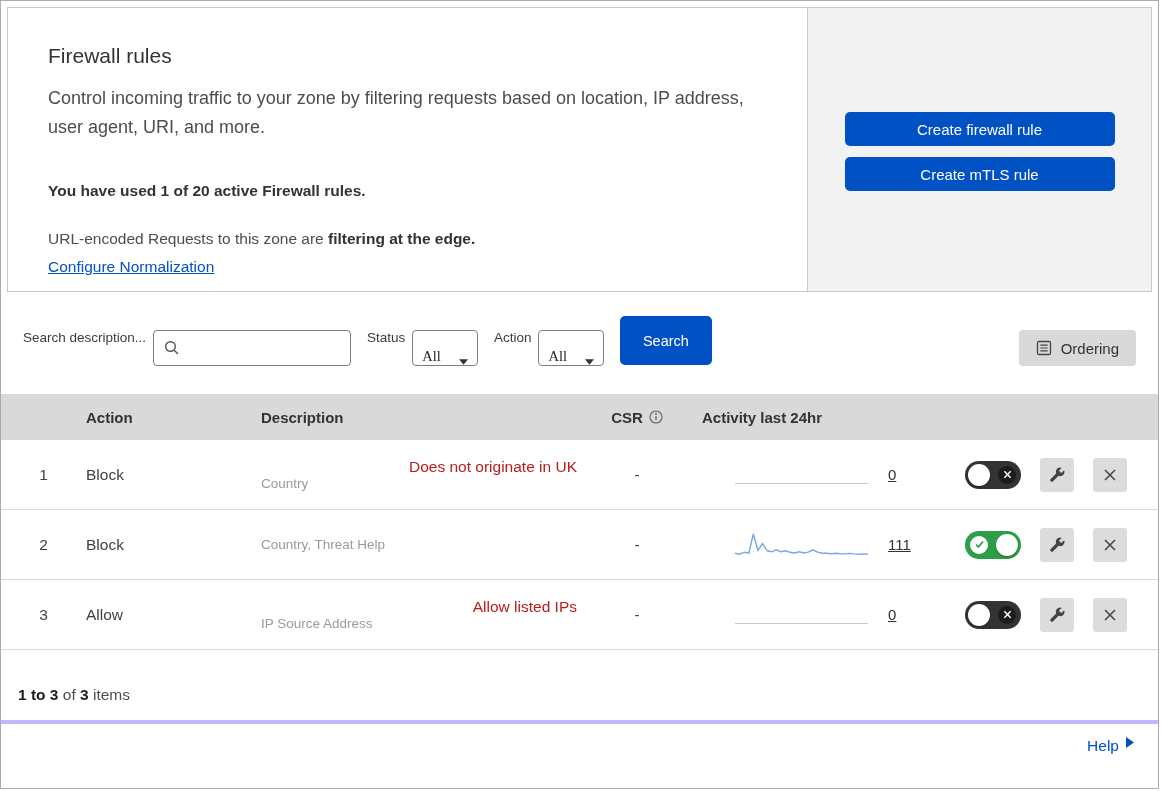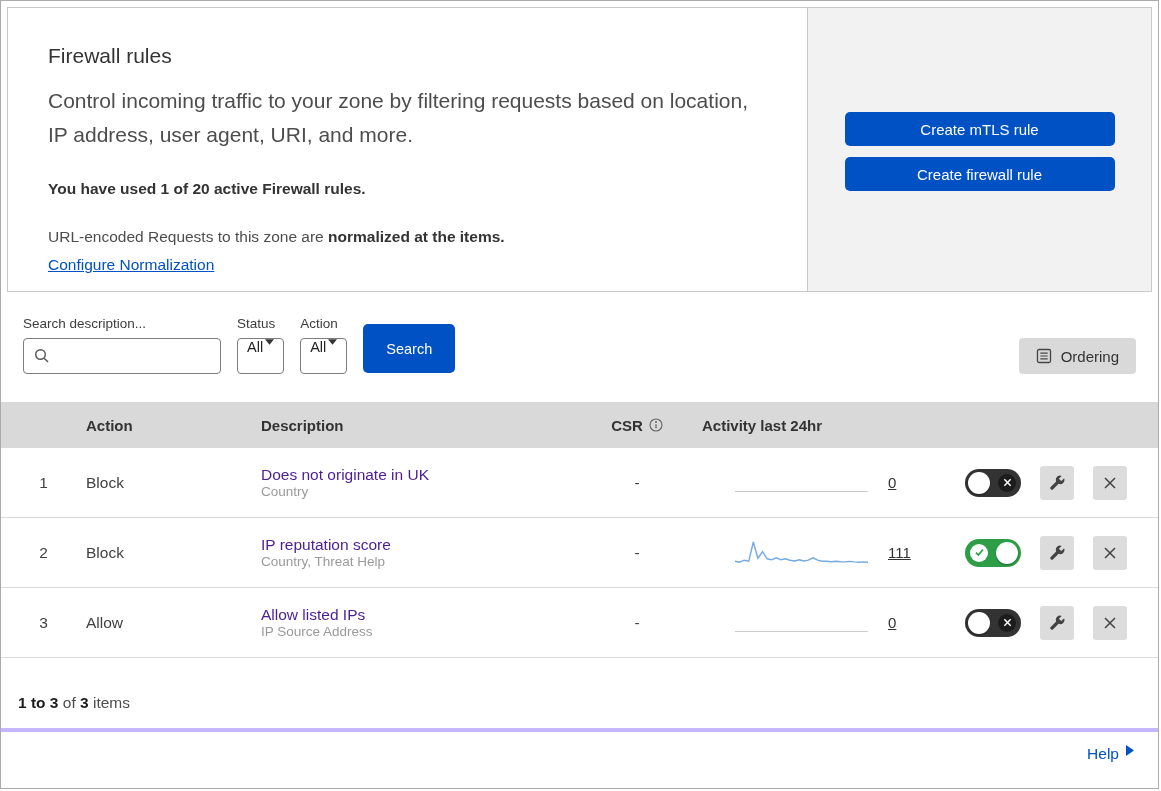--- a/index.html
+++ b/index.html
@@ -8,50 +8,50 @@
 
   .page {
     width:1159px; height:789px; border:1px solid #ababab;
     background:#fff; position:relative; overflow:hidden;
   }
 
   
   .top-card { display:flex; margin:6px 6px 0 6px; border:1px solid #c9c9c9; height:285px; }
   .intro { flex:1; background:#fff; padding:28px 40px; border-right:1px solid #c9c9c9; }
   .intro h1 { font-size:21px; font-weight:400; color:#333; margin:8px 0 16px; }
-  .desc { font-size:21px; color:#4d4d4d; line-height:1.62; margin:0 0 28px; max-width:745px; }
+  .desc { font-size:18px; color:#4d4d4d; line-height:1.62; margin:0 0 40px; max-width:745px; }
   .usage { font-size:15.5px; color:#333; font-weight:700; margin:0 0 30px; }
   .norm { font-size:15.5px; color:#4d4d4d; margin:0 0 10px; }
   .norm b { color:#333; }
   .text-link { color:var(--accent,#0051c3); font-size:15.5px; text-decoration:underline; cursor:pointer;margin-top:8px; }
 
   .actions-panel { width:343px; background:var(--panel-bg,#f2f2f2); display:flex; flex-direction:column; align-items:center; padding-top:104px; gap:11px; }
   .btn-primary { width:270px; height:34px; background:var(--accent,#0051c3); color:#fff; border:none; border-radius:5px; font-size:15px; font-family:inherit; cursor:pointer; }
 
   
   .filter-bar { display:flex; align-items:flex-end; padding:24px 22px 28px 22px; gap:16px; }
-  .fgroup { display:flex; flex-direction:column; gap:7px; }
+  .fgroup { display:flex; flex-direction:row; gap:7px; }
   .flabel { font-size:13.5px; color:#3d3d3d; }
   .search-wrap { position:relative; }
   .search-input { width:198px; height:36px; border:1px solid #7d7d7d; border-radius:4px; padding:0 10px 0 34px; font-size:14px; font-family:inherit; background:#fff; }
   .search-icon { position:absolute; left:11px; top:10px; pointer-events:none; }
-  .dropdown { height:36px; border:1px solid #7d7d7d; border-radius:4px; background:#fff; display:flex; align-items:flex-start; gap:2px; padding:0 9px; font-size:14.5px; color:#222; cursor:pointer; font-family:Liberation Sans, sans-serif; }
+  .dropdown { height:36px; border:1px solid #7d7d7d; border-radius:4px; background:#fff; display:flex; align-items:flex-end; gap:18px; padding:0 9px; font-size:14.5px; color:#222; cursor:pointer; font-family:Liberation Serif, serif; }
   .search-btn { height:49px; padding:0 23px; background:var(--accent,#0051c3); color:#fff; border:none; border-radius:5px; font-size:14.5px; margin-bottom:1px; cursor:pointer; font-family:inherit; }
   .ordering-btn { margin-left:auto; height:36px; padding:0 17px; background:#d9d9d9; border:none; border-radius:4px; display:flex; align-items:center; gap:9px; font-size:15px; color:#333; cursor:pointer; font-family:inherit; }
 
   
   .thead { display:flex; align-items:center; height:46px; background:var(--header-bg,#d9d9d9); font-weight:700; font-size:15px; color:#333; }
   .trow  { display:flex; align-items:center; height:70px; border-bottom:1px solid #dbdbdb; font-size:15.5px; color:#404040; background:#fff; }
   .col-idx { width:85px; text-align:center; }
   .col-action { width:175px; }
   .col-desc { flex:1; padding-right:10px; }
   .col-csr { width:100px; display:flex; align-items:center; justify-content:center; gap:6px; }
   .col-activity { width:250px; display:flex; align-items:center; padding-left:15px; }
   .col-controls { width:221px; display:flex; align-items:center; gap:19px; padding-left:28px; }
-  .desc-main { color:#4c1d95; }
+  .desc-main { color:#b91c1c;text-align:right; }
   .desc-sub { font-size:13.5px; color:#9a9a9a; margin-top:0; }
 
   .spark-area { position:relative; width:133px; height:32px; margin-left:33px; }
   .spark { position:absolute; left:0; top:0; width:133px; height:32px; overflow:visible; }
   .flatline { position:absolute; left:0; right:0; bottom:7px; height:1px; background:#cbcbcb; }
   .activity-link { margin-left:20px; color:#333; font-size:15px; text-decoration:underline; cursor:pointer; }
 
   
   .toggle { width:56px; height:28px; border-radius:15px; border:none; position:relative; cursor:pointer; padding:0; background:#333; }
   .toggle.on { background:var(--toggle-on,#2d9e47); }
@@ -74,26 +74,26 @@
 </head>
 <body>
 
 <div class="page">
 
   <div class="top-card">
     <div class="intro">
       <h1>Firewall rules</h1>
       <p class="desc">Control incoming traffic to your zone by filtering requests based on location, IP address, user agent, URI, and more.</p>
       <p class="usage">You have used 1 of 20 active Firewall rules.</p>
-      <p class="norm"><span>URL-encoded Requests to this zone are </span><b>normalized at the items.</b></p>
+      <p class="norm"><span>URL-encoded Requests to this zone are </span><b>filtering at the edge.</b></p>
       <a class="text-link">Configure Normalization</a>
     </div>
     <div class="actions-panel">
+      <button class="btn-primary">Create firewall rule</button>
       <button class="btn-primary">Create mTLS rule</button>
-      <button class="btn-primary">Create firewall rule</button>
     </div>
   </div>
 
   <div class="filter-bar">
     <div class="fgroup">
       <span class="flabel">Search description...</span>
       <span class="search-wrap">
         <span class="search-icon">
           <svg width="16" height="16" viewBox="0 0 16 16">
               <circle cx="6.5" cy="6.5" r="4.8" fill="none" stroke="#555" stroke-width="1.4"></circle>
@@ -181,21 +181,20 @@
             <path d="M2 2l10 10M12 2L2 12" stroke="#444" stroke-width="1.5"></path>
           </svg>
         </button>
     </div>
   </div>
 
   <div class="trow">
     <div class="col-idx">2</div>
     <div class="col-action">Block</div>
     <div class="col-desc">
-      <div class="desc-main">IP reputation score</div>
       <div class="desc-sub">Country, Threat Help</div>
     </div>
     <div class="col-csr">-</div>
     <div class="col-activity">
       <span class="spark-area">
           <svg class="spark">
             <polyline points="0.0,24.2 4.6,25.2 9.2,23.2 13.8,24.2 18.3,5.0 22.9,21.3 27.5,14.6 32.1,21.8 36.7,22.8 41.3,20.8 45.9,22.8 50.4,21.8 55.0,23.2 59.6,24.0 64.2,22.8 68.8,24.0 73.4,23.2 78.0,20.8 82.6,23.2 87.1,24.2 91.7,24.2 96.3,24.7 100.9,24.2 105.5,24.7 110.1,24.9 114.7,24.4 119.2,24.9 123.8,25.2 128.4,24.9 133.0,25.2" fill="none" stroke-width="1.4" style="stroke: rgb(116, 169, 226);"></polyline>
           </svg>
         </span>
       <a class="activity-link">111</a>

